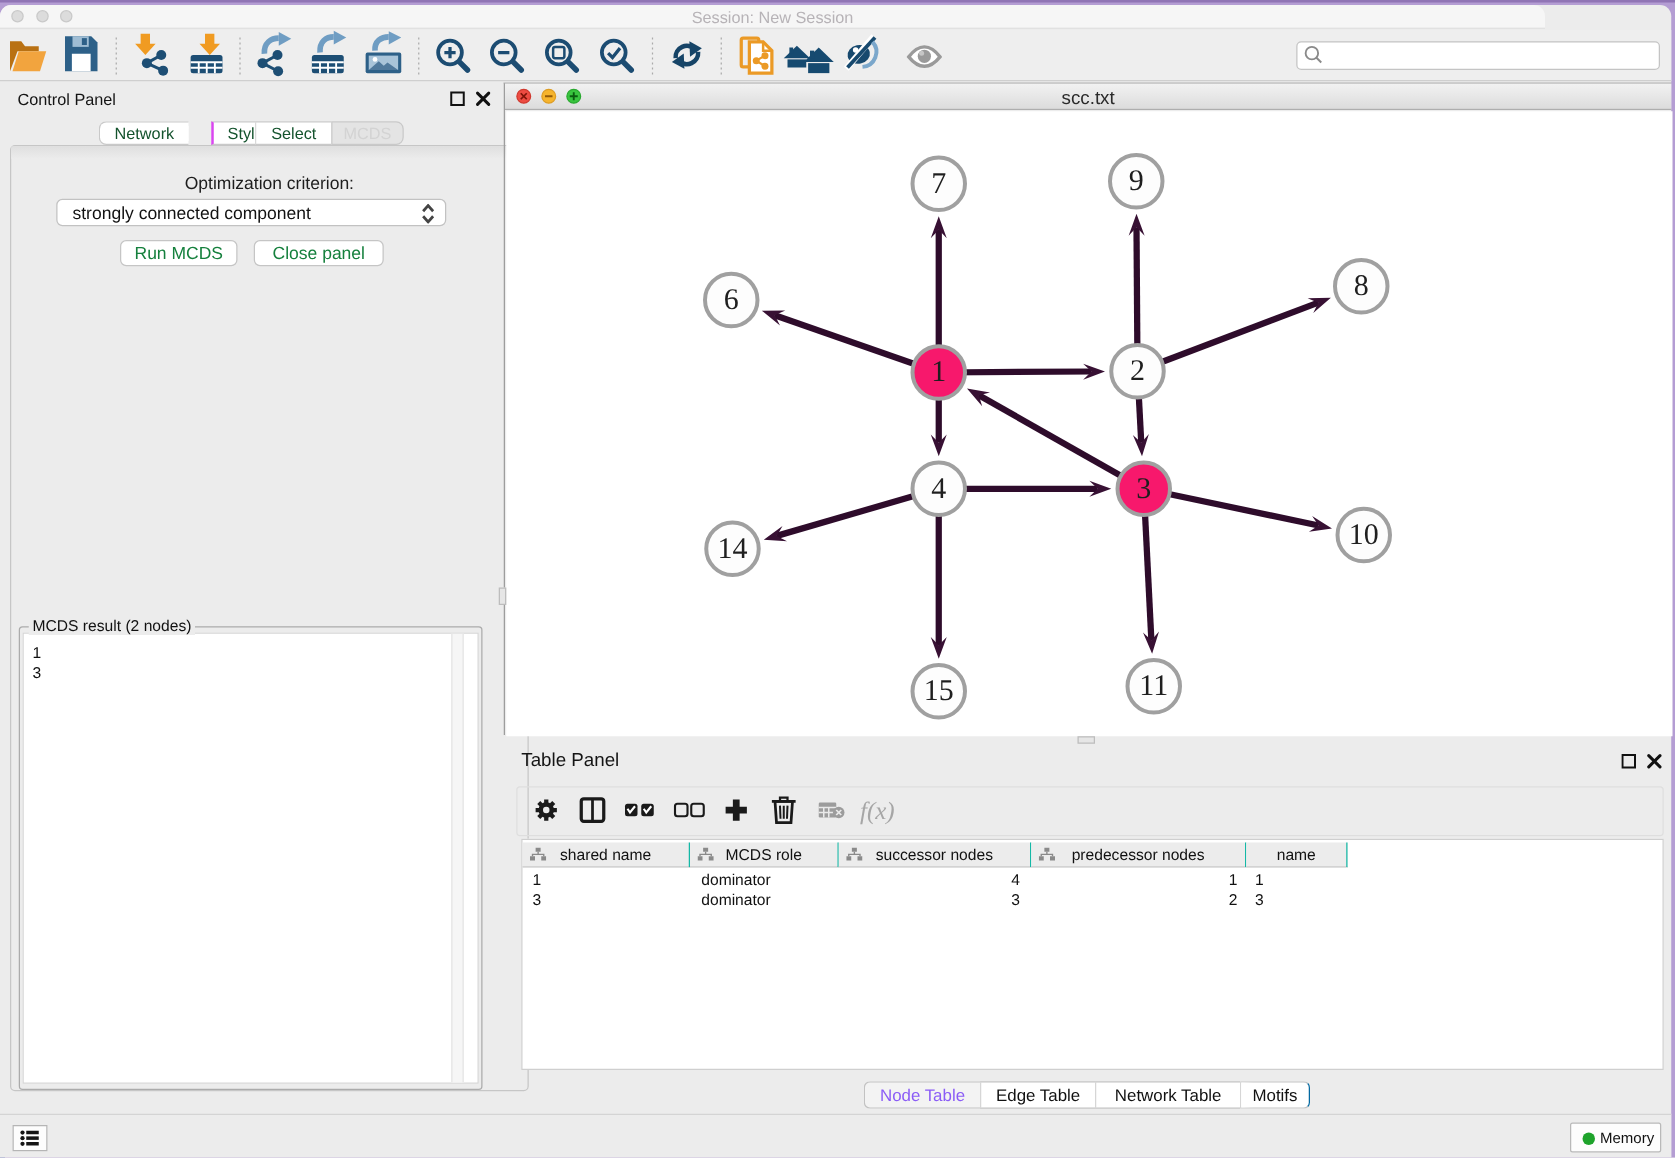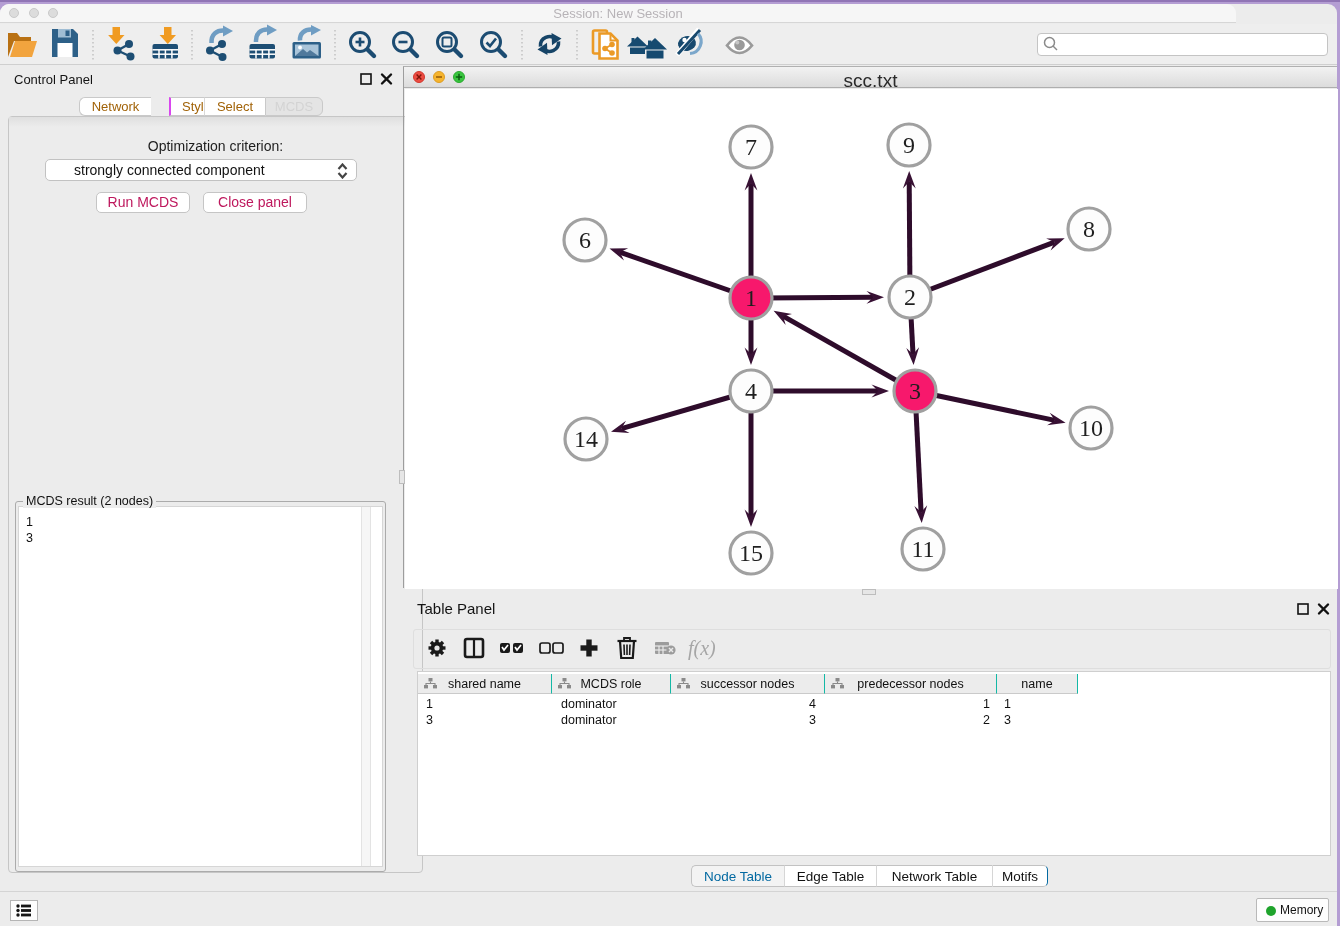--- a/index.html
+++ b/index.html
@@ -11,37 +11,37 @@
 
 #titlebar { position:absolute; left:0; top:0; width:1236px; height:19px; background:#f6f6f6; border-radius:9px 9px 0 0; border-bottom:1px solid #d6d6d6; }
 .tl { position:absolute; top:4px; width:10px; height:10px; border-radius:50%; background:#dcdcdc; border:1px solid #c9c9c9; }
 #wtitle { position:absolute; top:2px; left:0; width:100%; text-align:center; font-size:13px; color:#b7b3b7; }
 
 #toolbar { position:absolute; left:0; top:20px; width:1337px; height:41px; background:#eeeeee; border-bottom:1px solid #cfcfcf; }
 #searchbox { position:absolute; left:1037px; top:29px; width:291px; height:23px; background:#fff; border:1px solid #c4c4c4; border-radius:4px; }
 
 #cp-title { position:absolute; left:14px; top:68px; font-size:13px; color:#141414; }
 
-.cptab { position:absolute; top:93px; height:19px; background:#ffffff; border-top:1px solid #c9c9c9; border-bottom:1px solid #c9c9c9; font-size:13px; text-align:center; line-height:18px; color:#a16207; }
+.cptab { position:absolute; top:93px; height:19px; background:#ffffff; border-top:1px solid #c9c9c9; border-bottom:1px solid #c9c9c9; font-size:13px; text-align:center; line-height:18px; color:#14532d; }
 #tab-mcds { background:#e4e4e4; color:#d3d3d3; border:1px solid #c9c9c9; border-radius:0 6px 6px 0; }
 #cp-pane { position:absolute; left:8px; top:112px; width:415px; height:757px; background:#ececec; border:1px solid #c6c6c6; border-radius:4px; }
 #cp-pane .inner-top { position:absolute; left:0; top:0; width:100%; height:10px; background:linear-gradient(#dfdfdf,#ececec); }
 #opt-label { position:absolute; left:0; top:21px; width:100%; text-align:center; font-size:14px; color:#1d1d1d; }
-#dropdown { position:absolute; left:36px; top:42px; width:312px; height:22px; background:#fff; border:1px solid #c2c2c2; border-radius:5px; font-size:14px; color:#111; line-height:20px; padding-left:28px; }
-.btn { position:absolute; top:75px; height:21px; background:#fff; border:1px solid #c5c5c5; border-radius:5px; font-size:14px; color:#be185d; text-align:center; line-height:19px; }
+#dropdown { position:absolute; left:36px; top:42px; width:312px; height:22px; background:#fff; border:1px solid #c2c2c2; border-radius:5px; font-size:14px; color:#111; line-height:20px; padding-left:12px; }
+.btn { position:absolute; top:75px; height:21px; background:#fff; border:1px solid #c5c5c5; border-radius:5px; font-size:14px; color:#15803d; text-align:center; line-height:19px; }
 
 #groupbox { position:absolute; left:6px; top:384px; width:371px; height:371px; border:1px solid #ababab; border-radius:3px; }
 #gb-label { position:absolute; left:7px; top:-8px; background:#ececec; font-size:12.5px; color:#111; padding:0 3px; }
 #gb-white { position:absolute; left:2px; top:4px; width:365px; height:361px; background:#fff; border:1px solid #d6d6d6; }
 #gb-scroll { position:absolute; right:11px; top:0px; width:10px; height:100%; background:#f6f6f6; border-left:1px solid #e3e3e3; border-right:1px solid #e3e3e3;}
 #gb-text { position:absolute; left:7px; top:7px; font-size:12.5px; color:#111; line-height:16px; }
 
 #netwin { position:absolute; left:403px; top:62px; width:934px; height:522px; border-left:1px solid #9d9d9d; border-top:1px solid #b0b0b0; }
 #net-titlebar { position:absolute; left:0; top:0; width:100%; height:21px; background:linear-gradient(#f2f2f2,#dcdcdc); border-bottom:1px solid #aeaeae; }
-#net-title { position:absolute; width:100%; text-align:center; top:3px; font-size:19px; color:#2a2a2a; }
+#net-title { position:absolute; width:100%; text-align:center; top:3px; font-size:15px; color:#2a2a2a; }
 .mtl { position:absolute; top:4px; width:12px; height:12px; border-radius:50%; } .mtl svg { display:block; margin:0 auto; }
 #net-canvas { position:absolute; left:1px; top:22px; width:933px; height:500px; background:#fff; }
 #net-canvas svg .pink { fill:#f7186c; stroke:#a0a0a0; stroke-width:3.2; }
 #net-canvas svg .wn { fill:#fdfdfd; stroke:#a0a0a0; stroke-width:3.2; }
 #net-canvas svg .nlg text { font-family:"Liberation Serif", serif; font-size:24px; fill:#1f1f1f; text-anchor:middle; dominant-baseline:central; }
 
 #tp-title { position:absolute; left:417px; top:596px; font-size:15px; color:#141414; }
 #tp-toolbar { position:absolute; left:413px; top:625px; width:918px; height:40px; border:1px solid #dedede; border-radius:3px; }
 #tp-table { position:absolute; left:417px; top:667px; width:914px; height:185px; background:#fff; border:1px solid #cfcfcf; }
 .th svg.hicon { position:absolute; left:6px; top:4px; }
@@ -465,21 +465,21 @@
     <div class="td" style="left:8px; top:40px;">3</div>
     <div class="td" style="left:143px; top:24px;">dominator</div>
     <div class="td" style="left:143px; top:40px;">dominator</div>
     <div class="td" style="left:253px; top:24px; width:145px; text-align:right;">4</div>
     <div class="td" style="left:253px; top:40px; width:145px; text-align:right;">3</div>
     <div class="td" style="left:407px; top:24px; width:165px; text-align:right;">1</div>
     <div class="td" style="left:407px; top:40px; width:165px; text-align:right;">2</div>
     <div class="td" style="left:586px; top:24px;">1</div>
     <div class="td" style="left:586px; top:40px;">3</div>
   </div>
-  <div class="btab" style="left:691px; width:93px; border-left:1px solid #c2c2c2; border-radius:5px 0 0 5px; color:#0369a1; background:#f3f3f3;text-align:center;">Node Table</div>
+  <div class="btab" style="left:691px; width:93px; border-left:1px solid #c2c2c2; border-radius:5px 0 0 5px; color:#8b5cf6; background:#f3f3f3;text-align:center;">Node Table</div>
   <div class="btab" style="left:784px; width:92px; border-left:1px solid #d6d6d6;">Edge Table</div>
   <div class="btab" style="left:876px; width:116px; border-left:1px solid #d6d6d6;">Network Table</div>
   <div class="btab" style="left:992px; width:56px; border-left:1px solid #d6d6d6; border-right:1px solid #0369a1; border-radius:0 5px 5px 0;">Motifs</div>
   <div id="lsplit"></div>
   <div id="bsplit"></div>
   <div id="bluesliver"></div>
   <div id="statusbar">
     <div id="listbtn"><svg width="26" height="19" viewBox="0 0 26 19">
           <g fill="#151515">
             <circle cx="7" cy="5" r="1.7"></circle>

